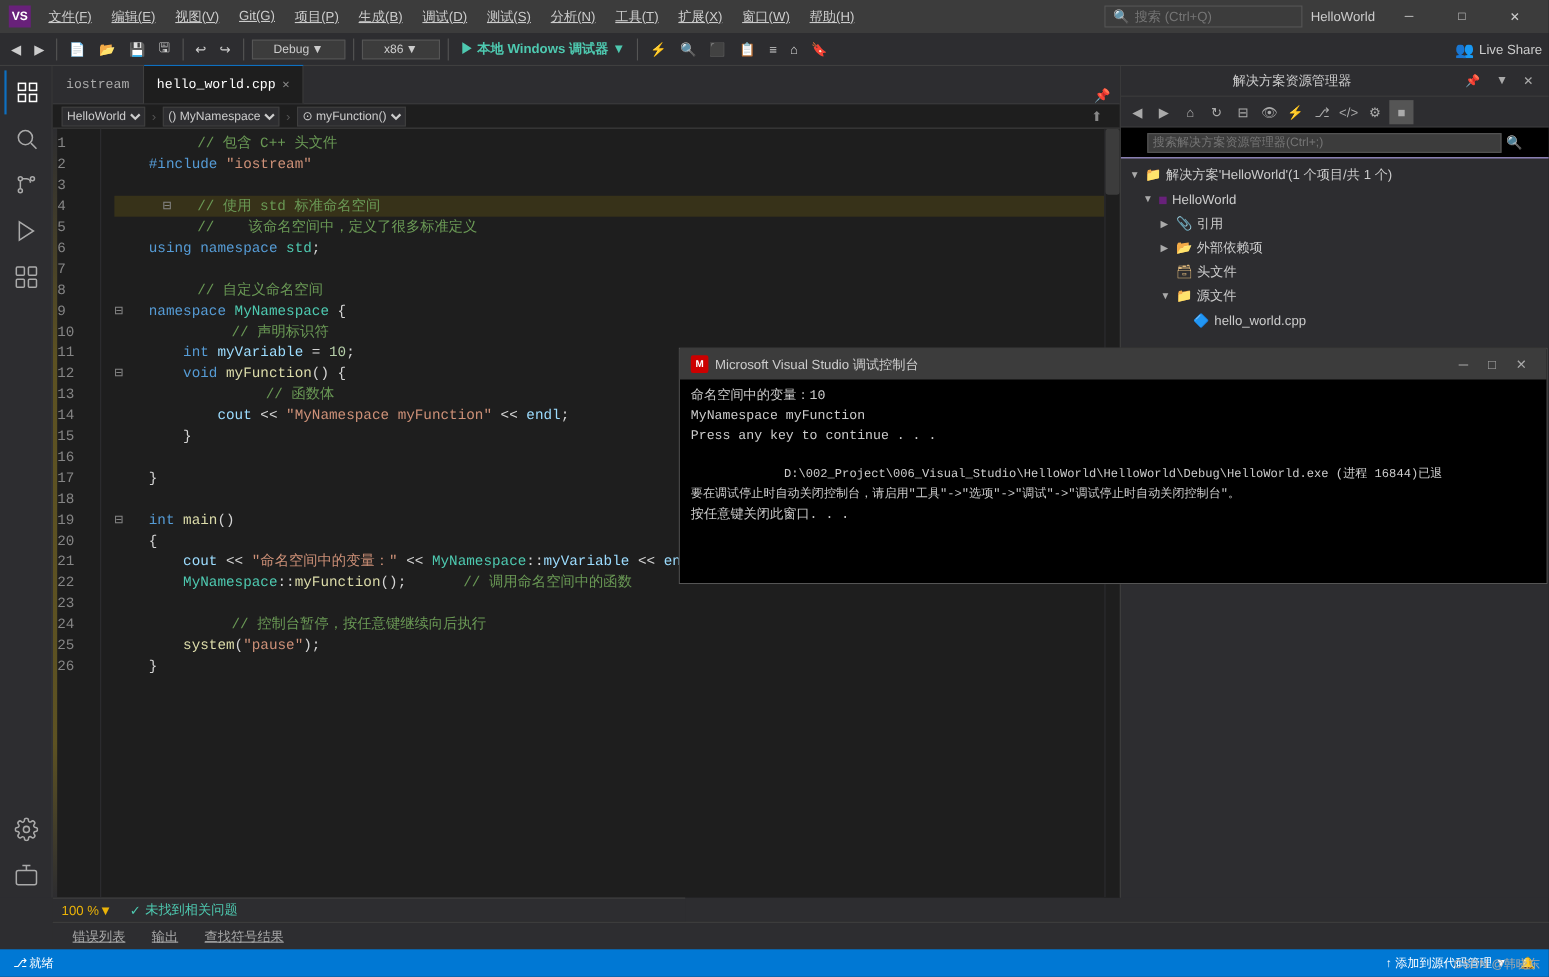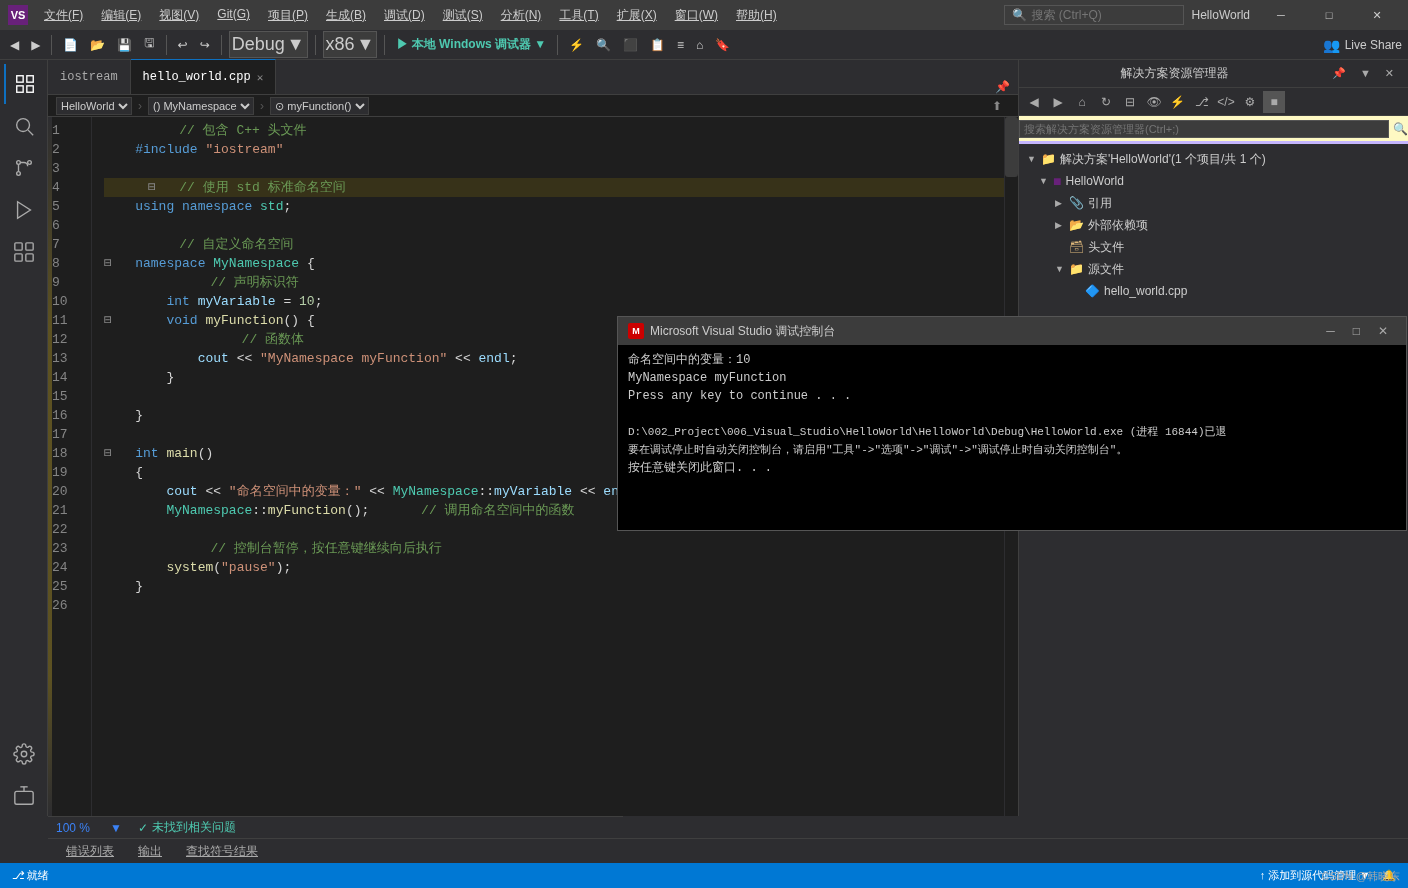--- a/index.html
+++ b/index.html
@@ -49,21 +49,21 @@
       display: flex; align-items: center;
       padding: 0 6px; gap: 4px;
     }
     #toolbar .tb-btn {
       padding: 2px 4px; cursor: pointer; color: #ccc; font-size: 12px;
       display: flex; align-items: center;
     }
     #toolbar .tb-separator { width: 1px; height: 20px; background: #555; margin: 0 3px; }
     #toolbar .tb-dropdown {
       display: flex; align-items: center; gap: 2px;
-      border: 1px solid #555; padding: 2px 2px; cursor: pointer; color: #ccc; font-size: 18px; background: #3c3c3c;
+      border: 1px solid #555; padding: 2px 19px; cursor: pointer; color: #ccc; font-size: 11px; background: #3c3c3c;
     }
     #toolbar .live-share {
       margin-left: auto; display: flex; align-items: center; gap: 4px;
       color: #ccc; font-size: 12px; cursor: pointer;
     }
 
     
     #activity-bar {
       width: 48px;
       background: #2d2d30;
@@ -151,23 +151,23 @@
     .fn { color: #dcdcaa; }
     #se-toolbar {
       height: 28px;
       background: #2d2d30;
       border-bottom: 1px solid #3f3f3f;
       display: flex; align-items: center; gap: 2px; padding: 0 4px;
     }
     #se-toolbar .se-tb-btn { width: 22px; height: 22px; display: flex; align-items: center; justify-content: center; cursor: pointer; color: #aaa; font-size: 12px; }
     #se-search {
       height: 28px;
-      background: #fef9c3;
-      border-bottom: 3px solid #c4b5fd;
-      display: flex; align-items: center; padding: 0 0;
+      background: #000000;
+      border-bottom: 1px solid #c4b5fd;
+      display: flex; align-items: center; padding: 0 24px;
     }
     #se-search input {
       flex: 1; background: #3c3c3c; border: 1px solid #555; color: #ccc; font-size: 11px; height: 18px; padding: 0 4px; outline: none;
     }
     #se-tree {
       flex: 1; overflow-y: auto; padding: 4px 0;
     }
     .tree-item {
       display: flex; align-items: center; height: 22px;
       padding: 0 8px; cursor: pointer; font-size: 12px; color: #ccc;
@@ -239,21 +239,21 @@
     }
 
     
     #zoom-bar {
       height: 22px;
       background: #2d2d30;
       border-top: 1px solid #3f3f3f;
       display: flex; align-items: center; padding: 0 8px;
       position: absolute; bottom: 75px; left: 0; width: 620px;
     }
-    #zoom-bar .zoom-pct { font-size: 12px; color: #3b82f6; display: flex; align-items: center; gap: 20px; }
+    #zoom-bar .zoom-pct { font-size: 12px; color: #eab308; display: flex; align-items: center; gap: 0; }
     #zoom-bar .no-issues { font-size: 12px; color: #4ec9b0; display: flex; align-items: center; gap: 4px; margin-left: 16px; }
     
     .highlight-yellow { background: rgba(204,167,0,0.15); }
 
     
     #se-title-bar {
       height: 28px;
       background: #2d2d30;
       display: flex; align-items: center;
       padding: 0 8px; gap: 4px;
@@ -460,20 +460,21 @@
         <div class="code-line">24</div>
         <div class="code-line">25</div>
         <div class="code-line">26</div>
       </div>
 
       <div id="code-content">
         <div class="code-line"><span class="cmt">    // 包含 C++ 头文件</span></div>
         <div class="code-line"><span>    <span class="kw">#include</span> <span class="str">"iostream"</span></span></div>
         <div class="code-line"> </div>
         <div class="code-line highlight-yellow"><span class="cmt"><span style="color:#858585; cursor:pointer;">⊟</span>   // 使用 std 标准命名空间</span></div>
+        <div class="code-line"><span class="cmt">    //    该命名空间中，定义了很多标准定义</span></div>
         <div class="code-line"><span>    <span class="kw">using namespace</span> <span style="color:#4ec9b0;">std</span>;</span></div>
         <div class="code-line"> </div>
         <div class="code-line"><span class="cmt">    // 自定义命名空间</span></div>
         <div class="code-line"><span><span style="color:#858585; cursor:pointer;">⊟</span>   <span class="kw">namespace</span> <span style="color:#4ec9b0;">MyNamespace</span> {</span></div>
         <div class="code-line"><span class="cmt">        // 声明标识符</span></div>
         <div class="code-line"><span>        <span class="kw">int</span> <span style="color:#9cdcfe;">myVariable</span> = <span class="num">10</span>;</span></div>
         <div class="code-line"><span><span style="color:#858585; cursor:pointer;">⊟</span>       <span class="kw">void</span> <span class="fn">myFunction</span>() {</span></div>
         <div class="code-line"><span class="cmt">            // 函数体</span></div>
         <div class="code-line"><span>            <span style="color:#9cdcfe;">cout</span> &lt;&lt; <span class="str">"MyNamespace myFunction"</span> &lt;&lt; <span style="color:#9cdcfe;text-align:right;">endl</span>;</span></div>
         <div class="code-line"><span>        }</span></div>
@@ -581,21 +582,21 @@
       <span style="padding:2px 8px;cursor:pointer;color:#aaa;">─</span>
       <span style="padding:2px 8px;cursor:pointer;color:#aaa;">□</span>
       <span style="padding:2px 8px;cursor:pointer;color:#aaa;">✕</span>
     </div>
   </div>
   <div id="console-content">
     <div class="console-line">命名空间中的变量：10</div>
     <div class="console-line">MyNamespace myFunction</div>
     <div class="console-line">Press any key to continue . . .</div>
     <div class="console-line">&nbsp;</div>
-    <div class="console-line" style="font-size:11px;">D:\002_Project\006_Visual_Studio\HelloWorld\HelloWorld\Debug\HelloWorld.exe (进程 16844)已退</div>
+    <div class="console-line" style="font-size:11px;text-align:center;">D:\002_Project\006_Visual_Studio\HelloWorld\HelloWorld\Debug\HelloWorld.exe (进程 16844)已退</div>
     <div class="console-line" style="font-size:11px;">要在调试停止时自动关闭控制台，请启用"工具"-&gt;"选项"-&gt;"调试"-&gt;"调试停止时自动关闭控制台"。</div>
     <div class="console-line">按任意键关闭此窗口. . .</div>
   </div>
 </div>
 
 <div id="zoom-bar" style="position:absolute; bottom:50px; left:48px; width:575px; height:22px; background:#2d2d30; border-top:1px solid #3f3f3f; display:flex; align-items:center; padding:0 8px;">
   <div class="zoom-pct">
     <span>100 %</span>
     <span>▼</span>
   </div>

